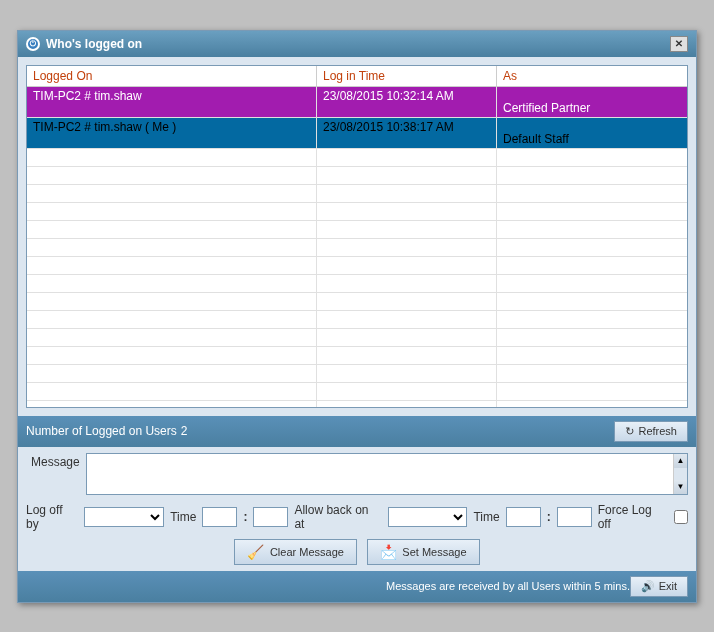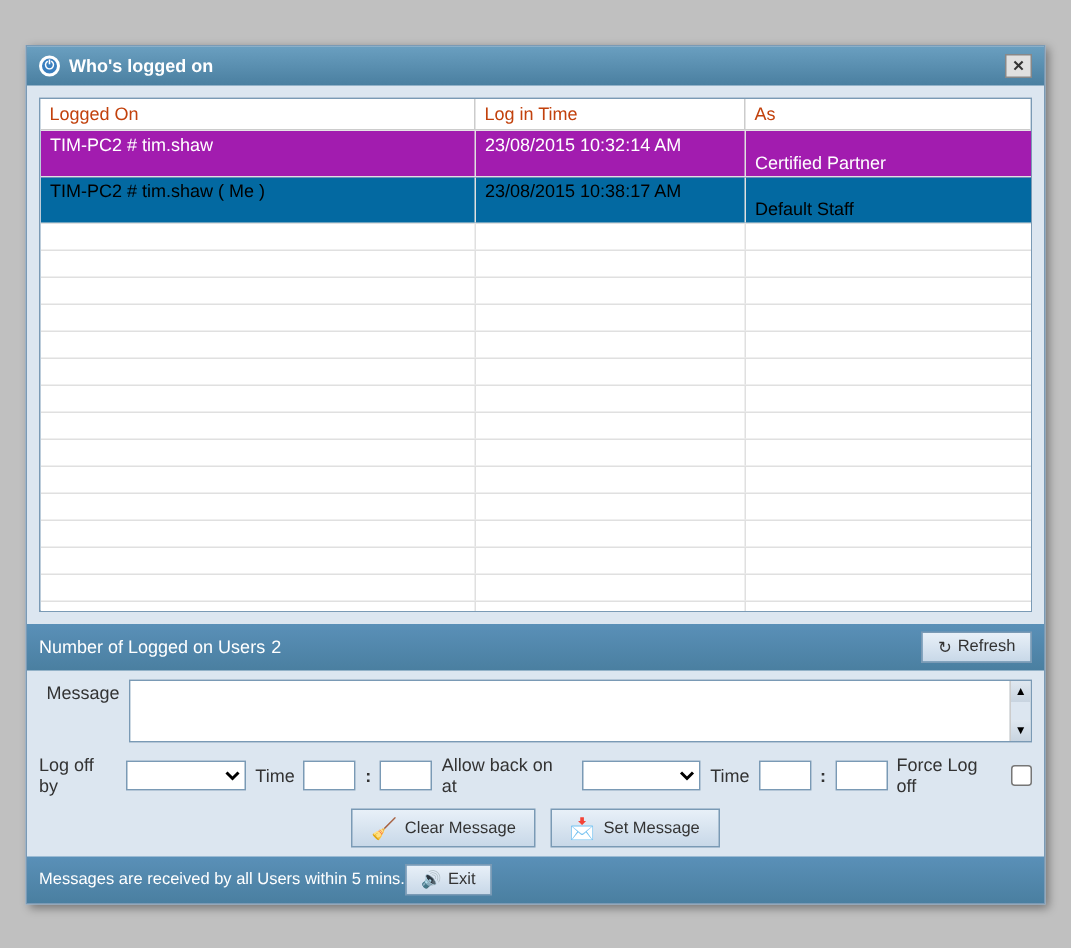--- a/index.html
+++ b/index.html
@@ -253,21 +253,21 @@
     }
     .btn-icon {
       font-size: 14px;
     }
     .bottom-bar {
       background: linear-gradient(to bottom, #5a90b8, #4a7fa0);
       color: white;
       padding: 5px 8px;
       display: flex;
       align-items: center;
-      justify-content: flex-start;
+      justify-content: flex-end;
       font-size: 11px;
     }
     .exit-btn {
       background: linear-gradient(to bottom, #e8f0f8, #c8d8e8);
       border: 1px solid #7a9ab5;
       padding: 3px 10px;
       cursor: pointer;
       font-size: 11px;
       display: flex;
       align-items: center;

